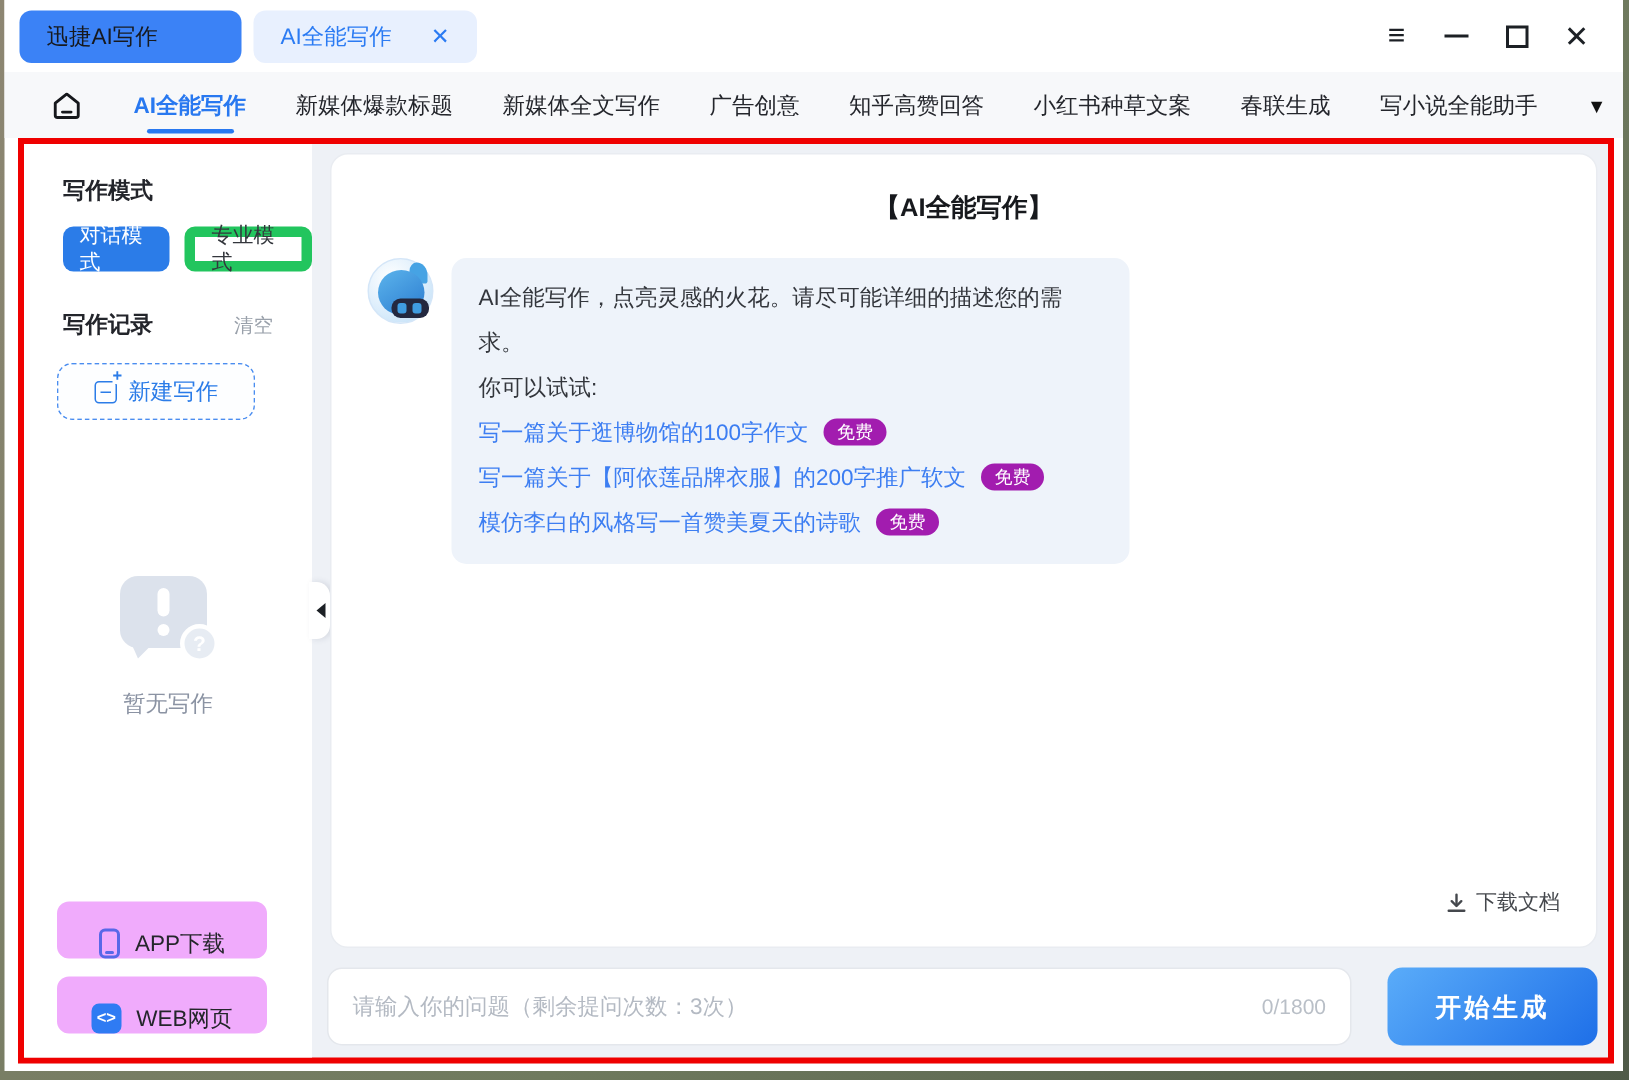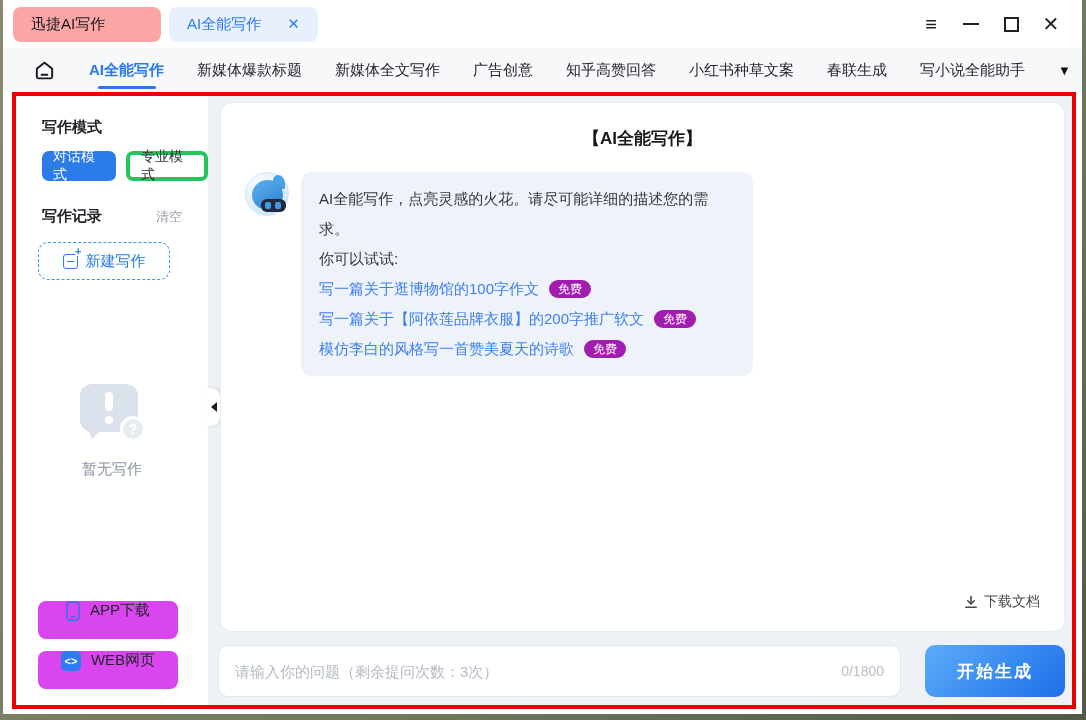--- a/index.html
+++ b/index.html
@@ -10,21 +10,21 @@
     position: relative;
   }
   .window {
     position:absolute; left:3px; top:0; right:4px; bottom:6px;
     background:#fff;
   }
 
   
   .titlebar { height:48px; background:#fff; display:flex; align-items:center; padding-left:10px; }
   .chip { height:35px; border-radius:8px; display:flex; align-items:center; font-size:15px; }
-  .chip-app { background:#fca5a5; color:#17191d; width:148px; padding-left:18px;text-align:right; }
+  .chip-app { background:#3b82f6; color:#17191d; width:148px; padding-left:18px;text-align:right; }
   .chip-active { background:#e8f0fe; color:#2b7bf3; margin-left:8px; padding:0 18px; }
   .chip-active .tab-close { margin-left:26px; font-size:15px; font-weight:700; color:#2b7bf3; cursor:pointer; }
   .win-controls { margin-left:auto; display:flex; align-items:center; gap:10px; padding-right:16px; }
   .wc { width:30px; height:30px; display:flex; align-items:center; justify-content:center; color:#1c2025; font-size:20px; }
   .wc-min-bar { width:16px; height:2px; background:#1c2025; }
   .wc-max-box { width:15px; height:15px; border:2px solid #1c2025; }
 
   
   .navbar { height:44px; background:#f7f8fa; display:flex; align-items:center; padding:0 30px; gap:33px; font-size:15px; color:#24262c; }
   .home { display:flex; align-items:center; }
@@ -39,41 +39,41 @@
     border:4px solid #ef0000; background:#eef1f6;
   }
 
   
   .sidebar { position:absolute; left:0; top:0; bottom:0; width:192px; background:#fff; }
   .side-heading { font-size:15px; font-weight:700; color:#23252b; }
   .mode-title { margin:22px 0 0 26px; }
   .mode-btns { display:flex; gap:10px; margin:14px 0 0 26px; }
   .btn-mode { height:30px; padding:0 11px; border-radius:7px; font-size:14px; display:flex; align-items:center; cursor:pointer; }
   .btn-mode.active { background:#2b7ce8; color:#fff; }
-  .btn-mode.plain { background:#fff; border:4px solid #22c55e; color:#33363c; }
+  .btn-mode.plain { background:#fff; border:7px solid #22c55e; color:#33363c; }
   .history-head { display:flex; align-items:baseline; margin:26px 26px 0 26px; }
   .clear { margin-left:auto; color:#9aa1ab; font-size:13px; cursor:pointer; }
   .new-btn { margin:16px 0 0 22px; width:132px; height:38px; border:1px dashed #4a8df0; border-radius:10px;
     color:#2b7ce8; display:flex; align-items:center; justify-content:center; gap:8px; font-size:15px; background:#fdfeff; cursor:pointer; }
   .newdoc-ico { width:15px; height:15px; border:1.5px solid #2b7ce8; border-radius:3px; position:relative; }
   .newdoc-ico::before { content:""; position:absolute; left:3px; top:6px; width:7px; height:1.5px; background:#2b7ce8; }
   .newdoc-ico::after { content:"+"; position:absolute; right:-5px; top:-9px; font-size:11px; font-weight:700; color:#2b7ce8; background:#fdfeff; line-height:10px; }
 
   .empty { position:absolute; top:288px; left:0; width:192px; text-align:center; }
   .bubble-icon { position:relative; width:68px; height:62px; margin:0 auto; }
   .bi-main { position:absolute; left:2px; top:0; width:58px; height:48px; background:#dce2ec; border-radius:12px; }
   .bi-bar { position:absolute; left:27px; top:8px; width:8px; height:19px; border-radius:4px; background:#fff; }
   .bi-dot { position:absolute; left:27px; top:32px; width:8px; height:8px; border-radius:50%; background:#fff; }
   .bi-tail { position:absolute; left:10px; top:46px; width:0; height:0; border:9px solid transparent; border-top-color:#dce2ec; border-left-width:4px; }
   .bi-q { position:absolute; right:0; top:32px; width:26px; height:26px; border-radius:50%; background:#e7ecf3; border:3px solid #fff;
     color:#fff; font-size:14px; font-weight:700; display:flex; align-items:center; justify-content:center; }
   .empty-text { margin-top:14px; color:#8b93a3; font-size:15px; }
 
   .side-bottom { position:absolute; bottom:16px; left:22px; display:flex; flex-direction:column; gap:12px; }
-  .side-btn { width:140px; height:38px; background:#d946ef; border-radius:8px; display:flex; align-items:flex-start; justify-content:center; gap:10px; font-size:15px; color:#24262b; cursor:pointer; }
+  .side-btn { width:140px; height:38px; background:#f0abfc; border-radius:8px; display:flex; align-items:flex-end; justify-content:center; gap:10px; font-size:15px; color:#24262b; cursor:pointer; }
   .phone-ico { width:14px; height:20px; border:2px solid #5868e8; border-radius:4px; position:relative; }
   .phone-ico::after { content:""; position:absolute; left:2px; bottom:1px; width:6px; height:2px; background:#5868e8; border-radius:1px; }
   .web-ico { width:20px; height:20px; background:#2f7bf3; border-radius:5px; color:#fff; font-size:11px; font-weight:700; display:flex; align-items:center; justify-content:center; letter-spacing:0; }
 
   .handle { position:absolute; left:190px; top:292px; width:14px; height:38px; background:#fff; border-radius:0 9px 9px 0;
     box-shadow:2px 0 4px rgba(30,40,70,.12); display:flex; align-items:center; cursor:pointer; }
   .handle-arrow { width:0; height:0; border:5px solid transparent; border-right:6px solid #1c2025; margin-left:0; }
 
   
   .card { position:absolute; left:204px; right:7px; top:6px; height:530px; background:#fff; border:1px solid #e9ecf1; border-radius:12px; }

